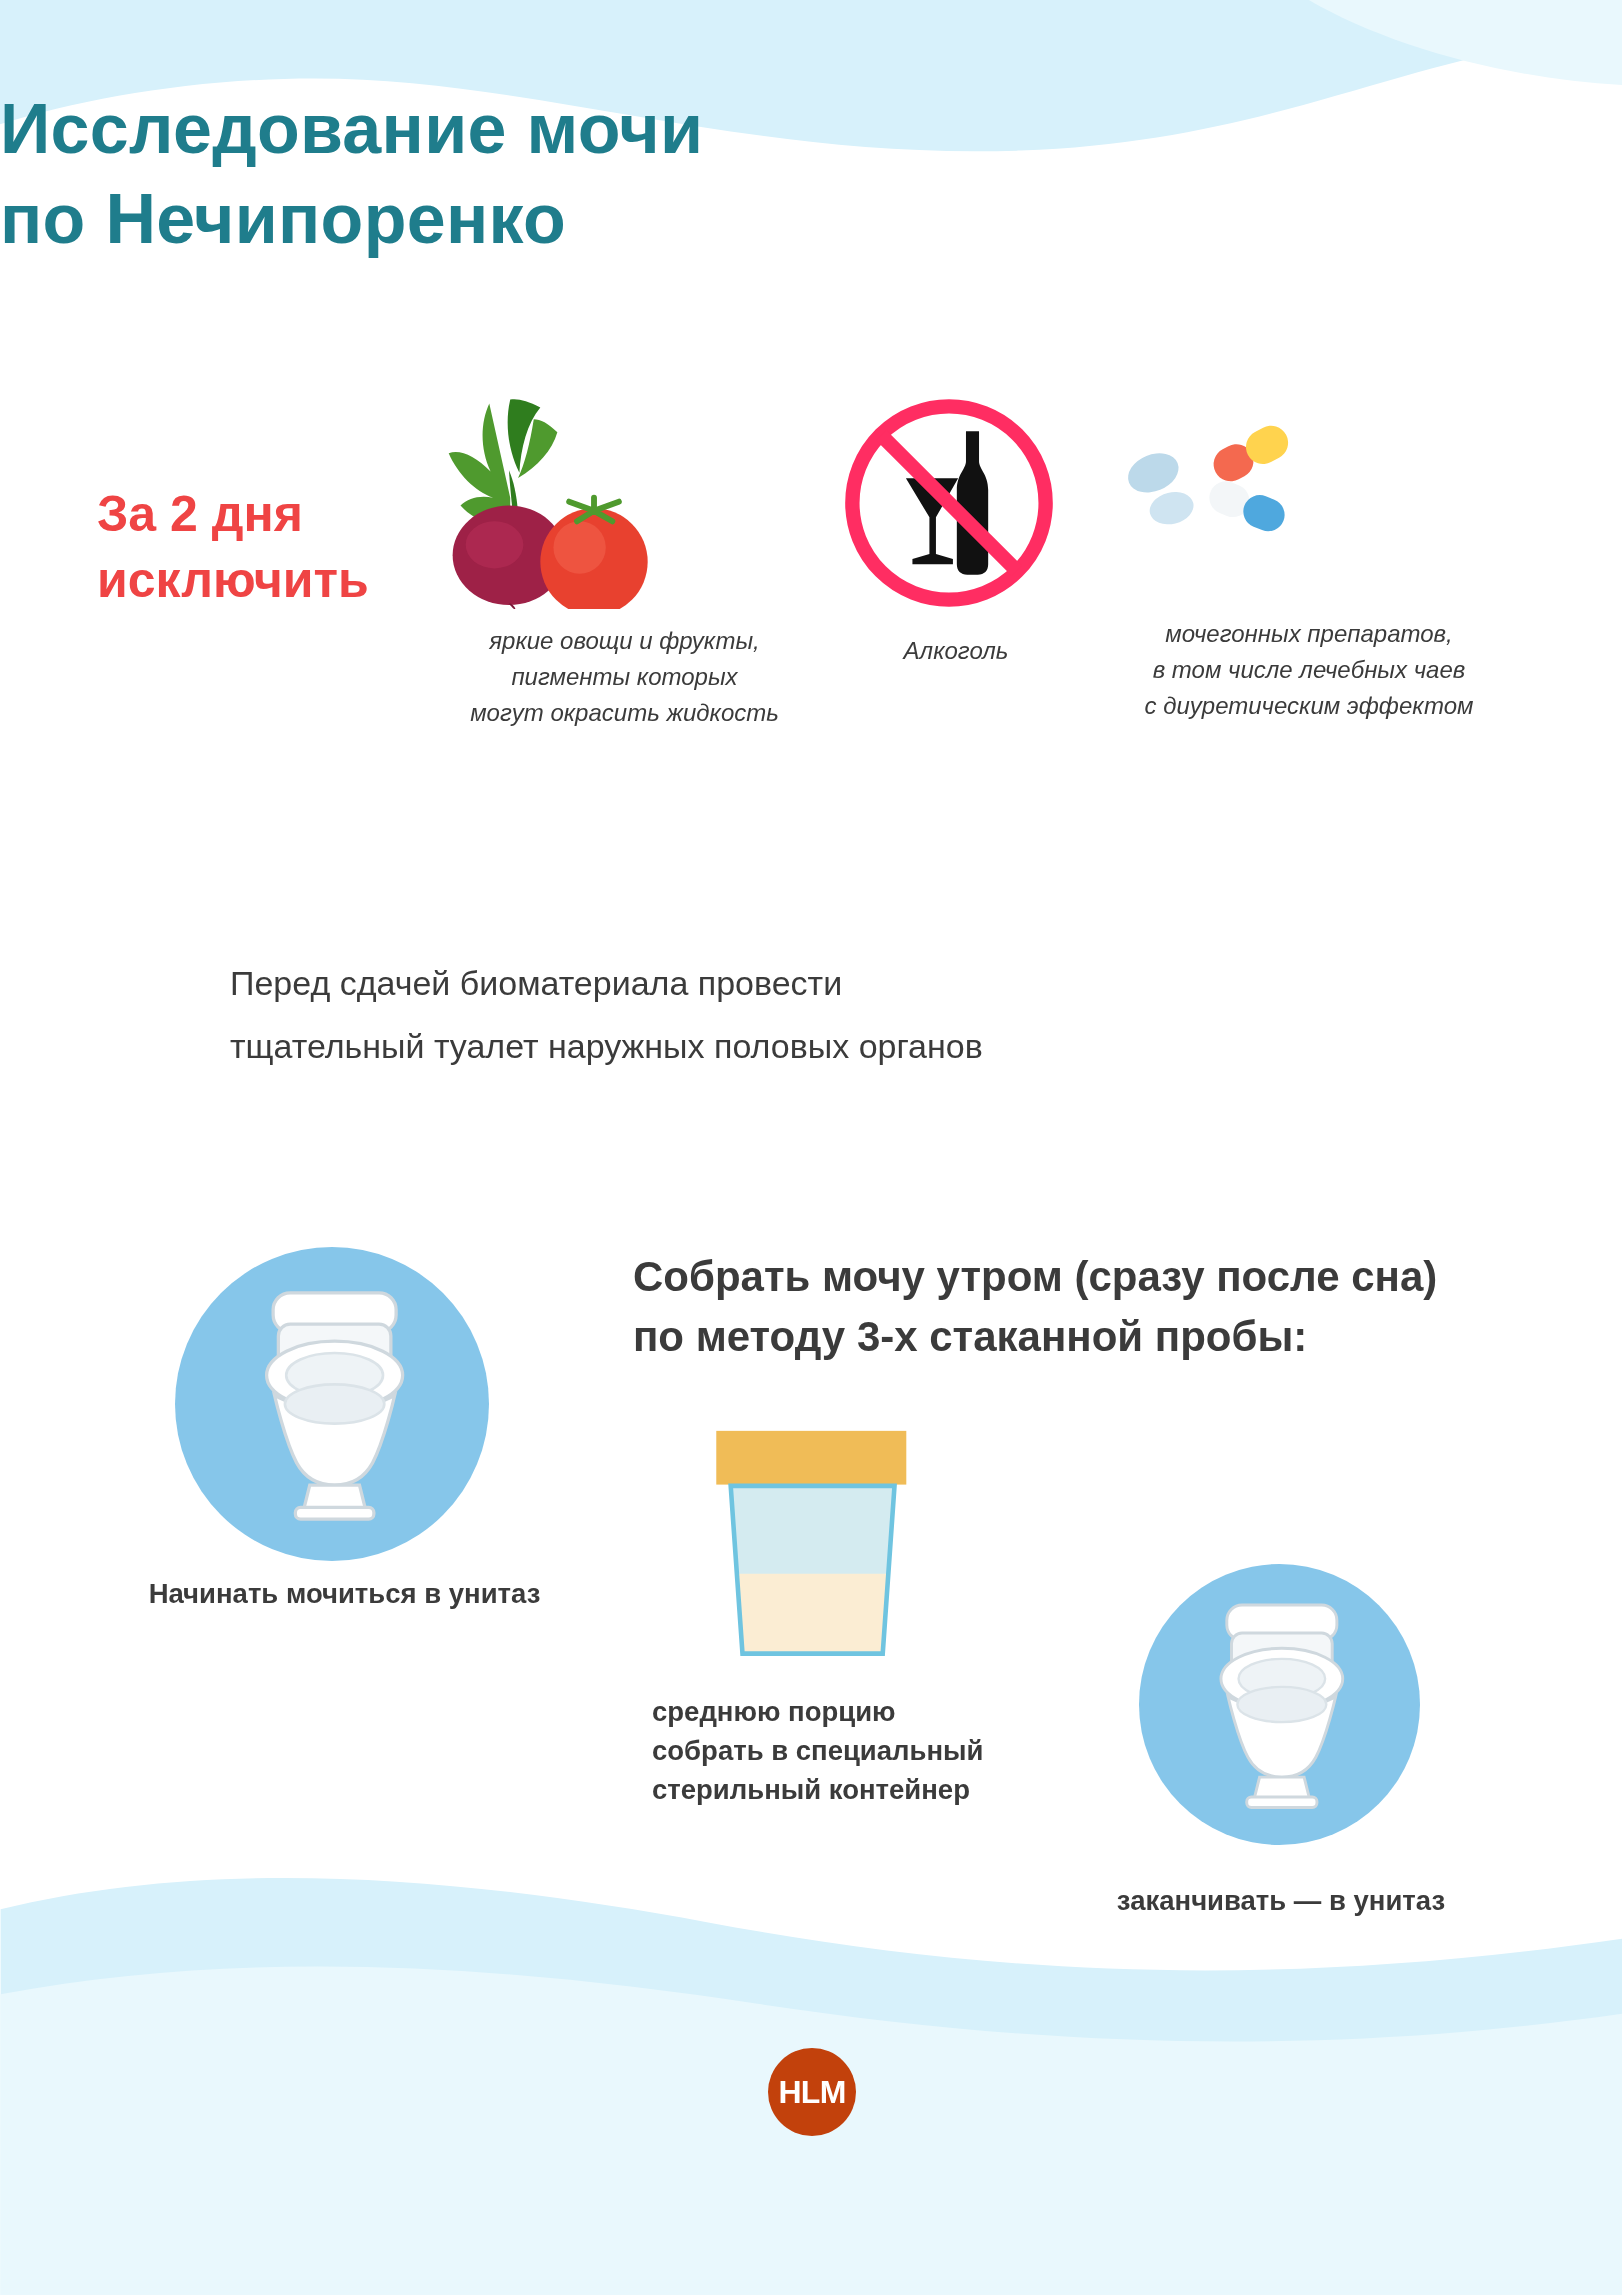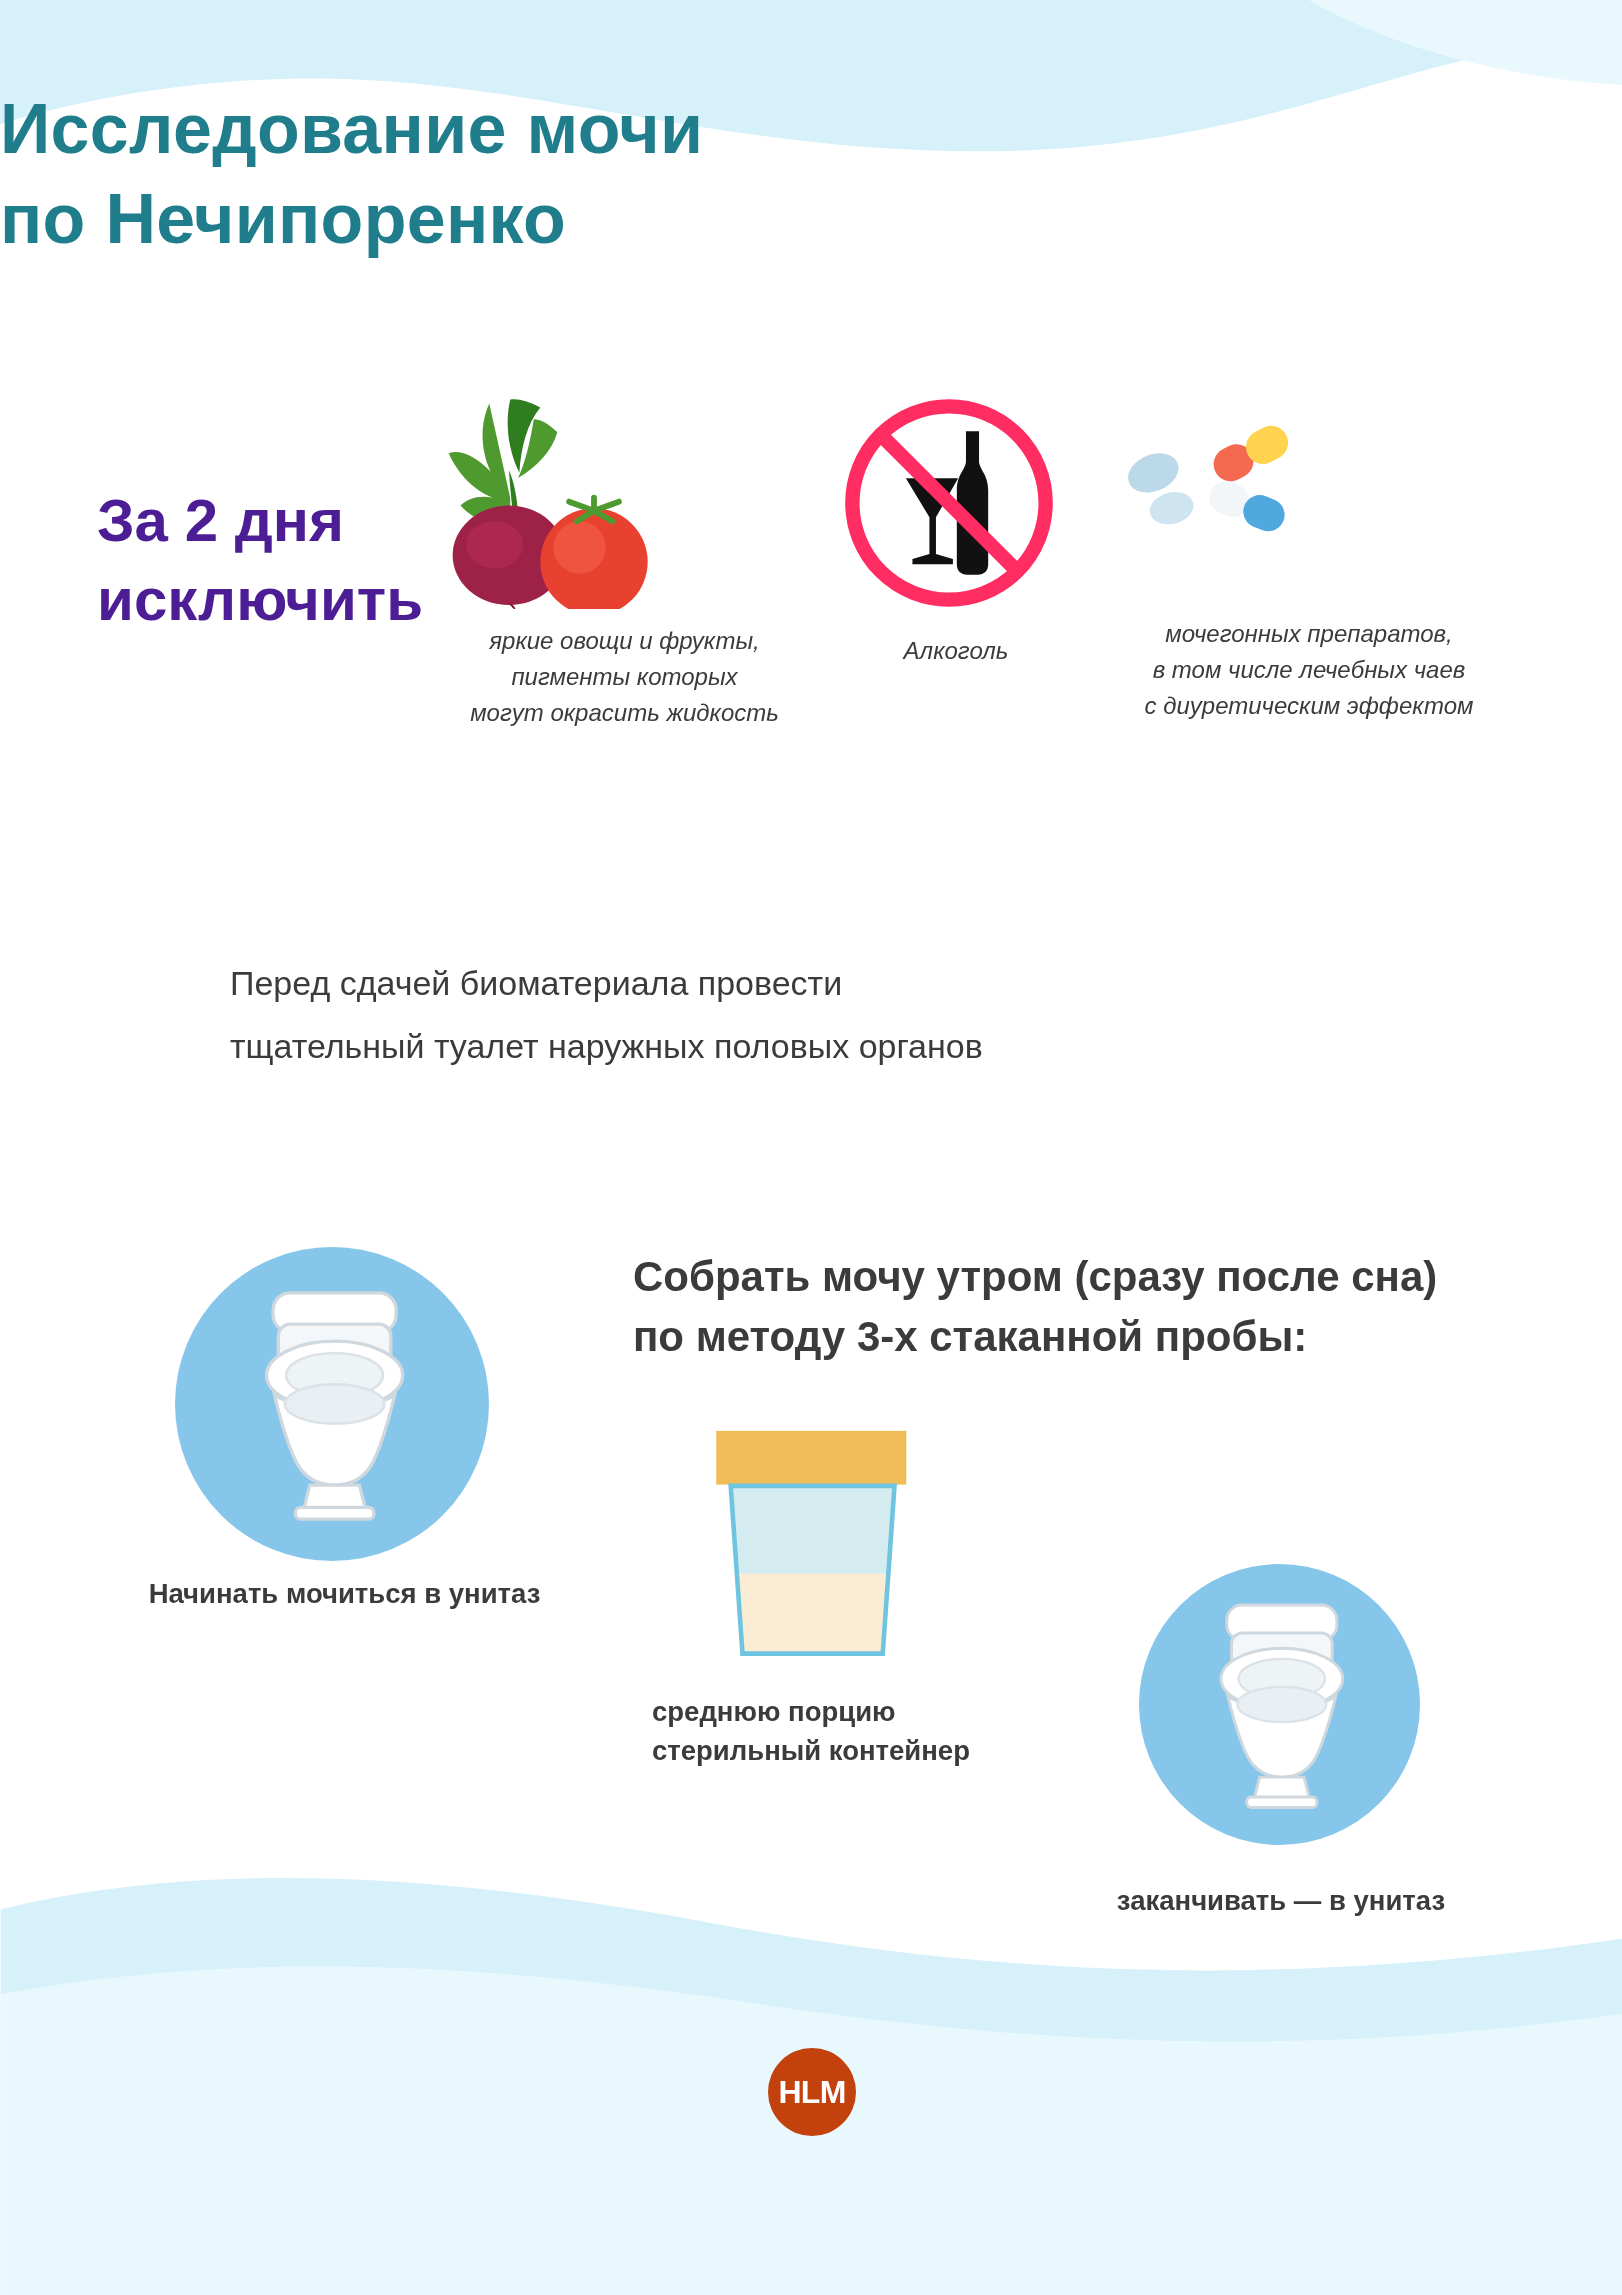--- a/index.html
+++ b/index.html
@@ -48,22 +48,22 @@
     line-height: 1.28;
     letter-spacing: 0.3px;
   }
 
   
   .excl-label {
     position: absolute;
     left: 97px;
     top: 481px;
     width: 419px;
-    color: #4c1d95;
-    font-size: 60px;
+    color: #ef4444;
+    font-size: 50px;
     font-weight: bold;
     line-height: 1.32;
   }
 
   .col {
     position: absolute;
   }
   .col .caption {
     font-style: italic;
     font-size: 24px;
@@ -289,20 +289,21 @@
 
       <rect x="34" y="12" width="290" height="82" fill="#f0bc57"></rect>
 
       <path d="M56,96 L306,96 L288,352 L74,352 Z" fill="#f7dfae" opacity="0.55"></path>
       <path d="M56,96 L306,96 L296,230 L66,230 Z" fill="#cdeaf5" opacity="0.85"></path>
       <path d="M56,96 L306,96 L288,352 L74,352 Z" fill="none" stroke="#6fc4e0" stroke-width="7"></path>
     </svg>
   </div>
   <div class="cap-bold" id="cap-middle">
     <div>среднюю порцию</div>
+    <div>собрать в специальный</div>
     <div>стерильный контейнер</div>
   </div>
 
   <div class="circle-toilet" id="toilet-end-circle">
     <svg width="281" height="281" viewBox="0 0 480 480" xmlns="http://www.w3.org/2000/svg">
       <rect x="150" y="70" width="188" height="60" rx="26" fill="#ffffff" stroke="#cfd8de" stroke-width="5"></rect>
       <rect x="158" y="118" width="172" height="70" rx="18" fill="#f4f7f9" stroke="#cfd8de" stroke-width="5"></rect>
       <ellipse cx="244" cy="196" rx="104" ry="52" fill="#ffffff" stroke="#cfd8de" stroke-width="5"></ellipse>
       <ellipse cx="244" cy="196" rx="74" ry="34" fill="#eef3f6" stroke="#dbe3e8" stroke-width="4"></ellipse>
       <path d="M152,226 C152,226 168,296 186,330 C198,352 216,364 244,364 C272,364 290,352 302,330 C320,296 336,226 336,226 C300,252 188,252 152,226 Z" fill="#ffffff" stroke="#cfd8de" stroke-width="5"></path>

